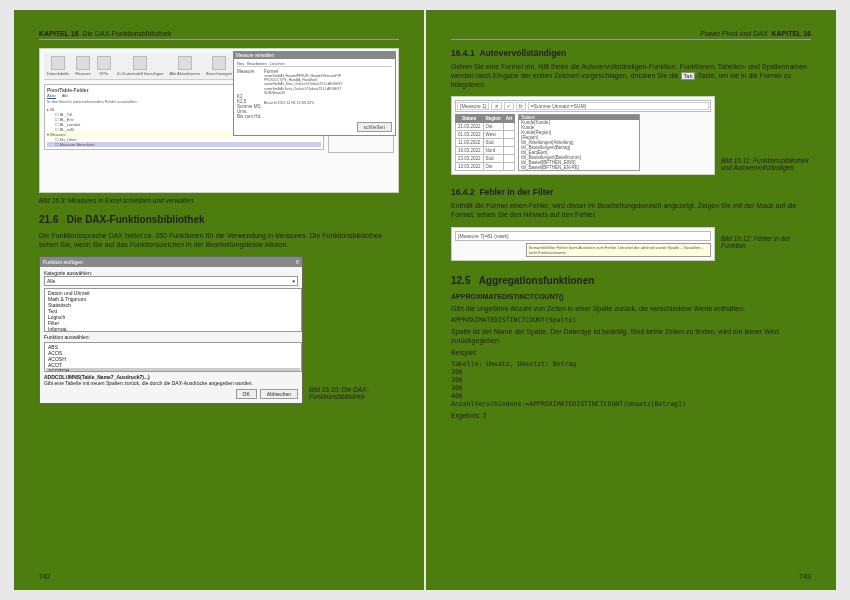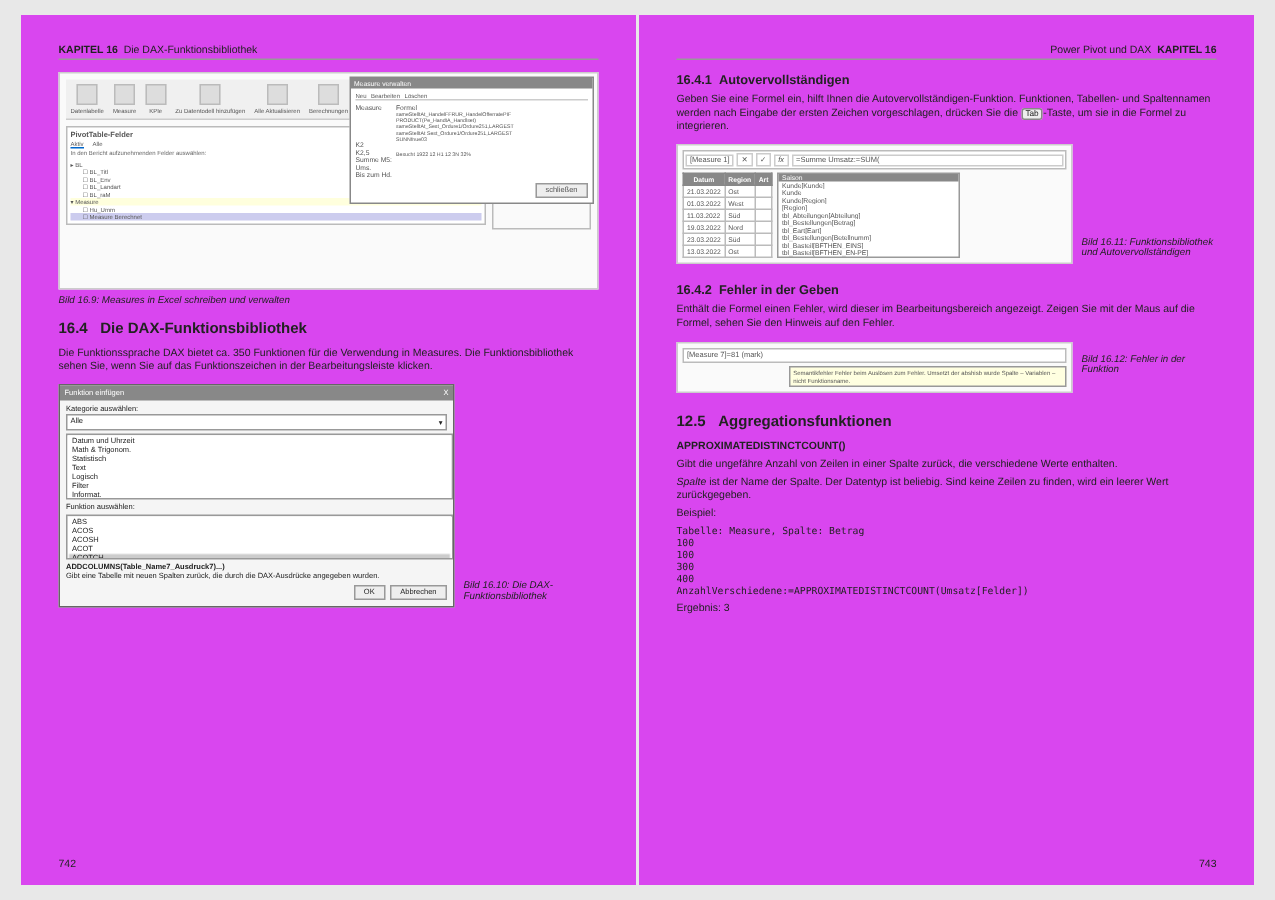--- a/index.html
+++ b/index.html
@@ -1,17 +1,17 @@
 <!DOCTYPE html>
 <html><head>
 <meta charset="utf-8">
 <style>
 body{margin:0;background:#e8e8e8;font-family:Arial,sans-serif;display:flex;justify-content:center;padding:10px}
 .spread{display:flex;gap:2px}
-.page{background:#d946ef;width:410px;height:580px;padding:20px 25px;box-sizing:border-box;font-size:7px;color:#222;position:relative;overflow:hidden}
+.page{background:#4d7c0f;width:410px;height:580px;padding:20px 25px;box-sizing:border-box;font-size:7px;color:#222;position:relative;overflow:hidden}
 .hdr{display:flex;justify-content:space-between;border-bottom:1px solid #999;padding-bottom:2px;margin-bottom:8px;font-size:7px}
 .hdr .ch{font-weight:bold}
 .screenshot{border:1px solid #ccc;background:#fafafa;padding:4px;margin:4px 0;font-size:5px;color:#555}
 .ribbon{display:flex;gap:6px;padding:3px;background:#f0f0f0;border-bottom:1px solid #ccc;margin-bottom:4px}
 .ribbon-item{display:flex;flex-direction:column;align-items:center;gap:1px;font-size:4px}
 .ribbon-item .ico{width:12px;height:12px;background:#ddd;border:1px solid #bbb}
 .dialog{background:#fff;border:1px solid #888;padding:3px;font-size:4.5px;position:absolute}
 .caption{font-style:italic;font-size:6.5px;margin:4px 0 8px 0}
 h2{font-size:10px;margin:10px 0 6px 0}
 h3{font-size:8.5px;margin:8px 0 4px 0}
@@ -126,21 +126,21 @@
       <div>SUNNfnue03</div>
       <div style="margin-top:6px">Besucht 1922 12 H1 12 3N 32%</div>
      </div>
     </div>
    </div>
    <div class="btns"><span>schließen</span></div>
   </div>
  </div>
  <div class="caption">Bild 16.9: Measures in Excel schreiben und verwalten</div>
 
- <h2><span>16.4</span>&nbsp;&nbsp;&nbsp;<span>Die DAX-Funktionsbibliothek</span></h2>
+ <h2><span>21.6</span>&nbsp;&nbsp;&nbsp;<span>Die DAX-Funktionsbibliothek</span></h2>
  <p>Die Funktionssprache DAX bietet ca. 350 Funktionen für die Verwendung in Measures. Die Funktionsbibliothek sehen Sie, wenn Sie auf das Funktionszeichen in der Bearbeitungsleiste klicken.</p>
 
  <div class="fig-right">
   <div class="func-dialog" style="flex:1">
    <div class="titlebar">
             <span>Funktion einfügen</span>
             <span>X</span>
           </div>
    <div>Kategorie auswählen:</div>
    <div style="border:1px solid #999;background:#fff;padding:1px 2px;display:flex;justify-content:space-between">
@@ -242,41 +242,42 @@
               <div>tbl_Eart[Eart]</div>
               <div>tbl_Bestellungen[Betellnumm]</div>
               <div>tbl_Basteil[BFTHEN_EINS]</div>
               <div>tbl_Basteil[BFTHEN_EN-PE]</div>
     </div>
    </div>
   </div>
   <div class="caption" style="align-self:flex-end">Bild 16.11: Funktionsbibliothek und Autovervollständigen</div>
  </div>
 
- <h3><span>16.4.2</span>&nbsp;&nbsp;<span>Fehler in der Geben</span></h3>
+ <h3><span>16.4.2</span>&nbsp;&nbsp;<span>Fehler in der Filter</span></h3>
  <p>Enthält die Formel einen Fehler, wird dieser im Bearbeitungsbereich angezeigt. Zeigen Sie mit der Maus auf die Formel, sehen Sie den Hinweis auf den Fehler.</p>
 
  <div class="fig-right">
   <div class="screenshot" style="flex:1;padding:3px">
    <div style="border:1px solid #bbb;background:#fff;padding:1px 2px">[Measure 7]=81 (mark)</div>
    <div style="border:1px solid #999;background:#ffffe0;padding:1px 2px;font-size:4px;margin-top:2px;width:70%;margin-left:auto">Semantikfehler Fehler beim Auslösen zum Fehler. Umsetzt der abshisb wurde Spalte – Variablen – nicht Funktionsname.</div>
   </div>
   <div class="caption" style="align-self:center">Bild 16.12: Fehler in der Funktion</div>
  </div>
 
  <h2><span>12.5</span>&nbsp;&nbsp;&nbsp;<span>Aggregationsfunktionen</span></h2>
  <p style="font-weight:bold">APPROXIMATEDISTINCTCOUNT()</p>
  <p>Gibt die ungefähre Anzahl von Zeilen in einer Spalte zurück, die verschiedene Werte enthalten.</p>
+ <p class="code">APPROXIMATEDISTINCTCOUNT(Spalte)</p>
  <p><i>Spalte</i><span> ist der Name der Spalte. Der Datentyp ist beliebig. Sind keine Zeilen zu finden, wird ein leerer Wert zurückgegeben.</span></p>
  <p>Beispiel:</p>
  <div class="code">
-  <div>Tabelle: Measure, Spalte: Betrag</div>
+  <div>Tabelle: Umsatz, Umsetzt: Betrag</div>
         <div>100</div>
         <div>100</div>
         <div>300</div>
         <div>400</div>
-        <div>AnzahlVerschiedene:=APPROXIMATEDISTINCTCOUNT(Umsatz[Felder])</div>
+        <div>AnzahlVerschiedene:=APPROXIMATEDISTINCTCOUNT(Umsatz[Betrag])</div>
  </div>
  <p>Ergebnis: 3</p>
 
  <div class="pgnum r">743</div>
 </div>
 </div>
 
 </body></html>

